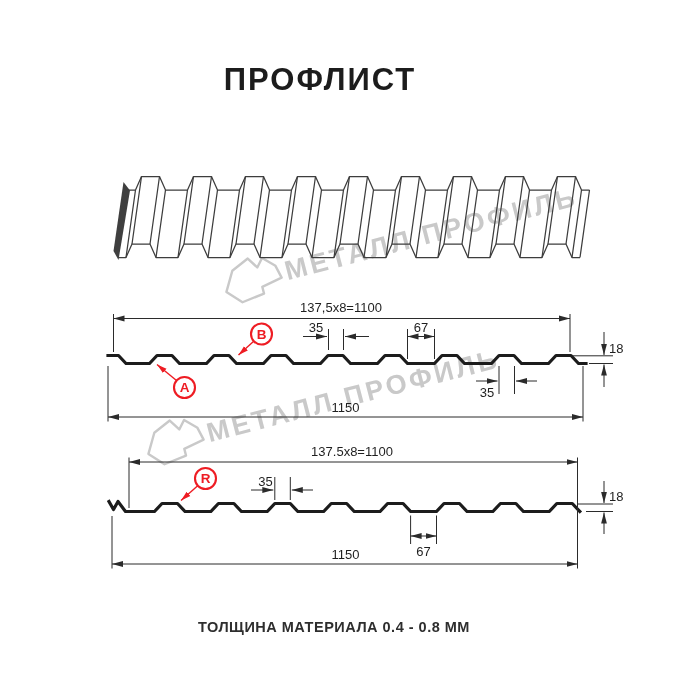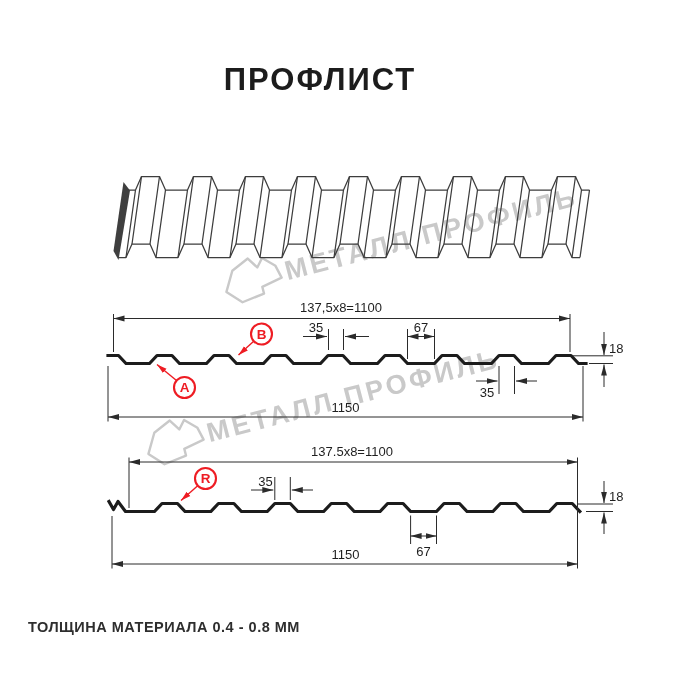--- a/index.html
+++ b/index.html
@@ -2,21 +2,21 @@
 <html style="--red: #ee1c23; --ink: #1c1c1c; --wm: #c9c9c9;"><head>
 <meta charset="utf-8">
 <style>
   html,body{margin:0;padding:0;background:#fff;}
   .page{position:relative;width:640px;height:700px;background:#ffffff;overflow:hidden;
         font-family:"Liberation Sans", sans-serif;}
   .title{position:absolute;top:62px;left:0;right:0;text-align:center;
          font-size:31px;font-weight:bold;letter-spacing:2px;color:var(--ink,#161616);}
   .subtitle{position:absolute;top:100px;left:0;right:0;text-align:center;
          font-size:14px;font-weight:600;letter-spacing:1px;color:#2b2b2b;}
-  .footer{position:absolute;top:619px;left:4px;right:0;
+  .footer{position:absolute;top:619px;left:4px;right:0;text-align:center;
          font-size:14.5px;font-weight:600;letter-spacing:.5px;color:#2e2e2e;margin-left:24px;}
   svg{position:absolute;top:0;left:0;}
   .thick{fill:none;stroke:#1c1c1c;stroke-width:3.2;stroke-linejoin:round;stroke-linecap:square;}
   .dimln{stroke:#2b2b2b;stroke-width:1;fill:none;}
   .wire{fill:none;stroke:#3d3d3d;stroke-width:1.25;stroke-linejoin:round;}
   .dt{font-family:"Liberation Sans",sans-serif;font-size:13px;fill:#1f1f1f;text-anchor:middle;}
   .dts{font-family:"Liberation Sans",sans-serif;font-size:13px;fill:#1f1f1f;text-anchor:start;}
   .redln{stroke:var(--red,#ee1c23);stroke-width:1.4;fill:none;}
   .redcirc{fill:none;stroke:var(--red,#ee1c23);stroke-width:2.1;}
   .redtxt{font-family:"Liberation Sans",sans-serif;font-size:13.5px;font-weight:bold;

